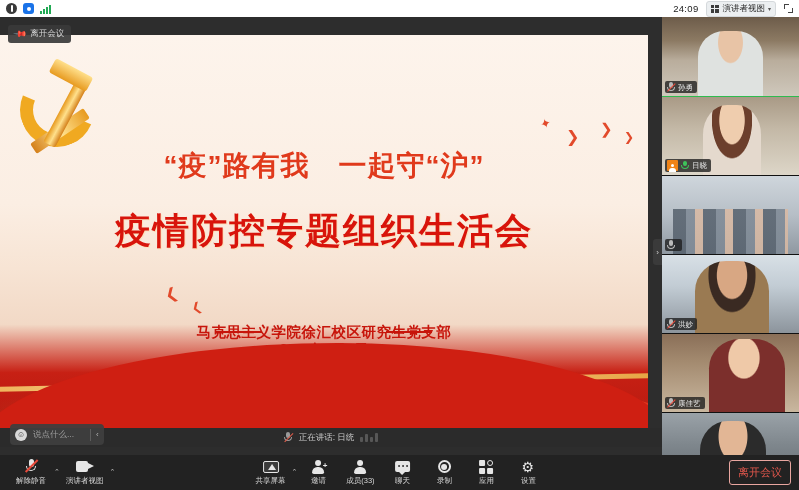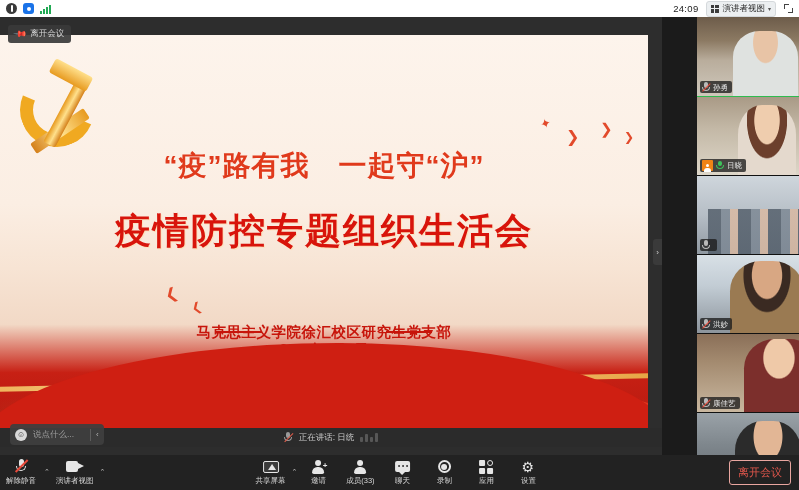--- a/index.html
+++ b/index.html
@@ -198,21 +198,21 @@
   .collapse-handle {
     position: absolute; right: 0; top: 222px; width: 9px; height: 26px;
     background: #3a3a3a; border-radius: 3px 0 0 3px;
     display:flex; align-items:center; justify-content:center;
     color:#cfcfcf; font-size:8px; z-index: 8;
   }
 
   
   .strip {
     position: absolute; left: 662px; top: 17px; width: 137px; height: 438px;
-    background: #1b1b1b; overflow: hidden; padding-left: 35px;
+    background: #1b1b1b; overflow: hidden;
   }
   .tile { position: relative; width: 137px; height: 79px; overflow: hidden; }
   .tile + .tile { border-top: 1px solid #111; }
   .tile.active { outline: 2px solid #2fbb4f; outline-offset: -2px; }
 
   .name-chip {
     position: absolute; left: 3px; bottom: 3px; z-index: 3;
     display: flex; align-items: center; gap: 3px;
     background: rgba(28,28,28,.78); border-radius: 2px;
     padding: 1px 4px 1px 2px; color: #e8e8e8; font-size: 7.5px; line-height: 1.2;
@@ -276,21 +276,21 @@
     content:""; position:absolute; left:28%; top:10%; width:48%; height:90%;
     background: radial-gradient(ellipse at 50% 22%, #e2b695 0 30%, #2b2b2b 32% 100%);
     border-radius: 42% 42% 0 0;
   }
 
   
   .toolbar {
     position: absolute; left: 0; bottom: 0; width: 799px; height: 35px;
     background: #222222; display: flex; align-items: center;
   }
-  .tb-left { display:flex; align-items:flex-end; gap: 2px; }
+  .tb-left { display:flex; align-items:flex-end; gap: 2px; padding-left: 10px; }
   .tb-center { position:absolute; left: 50%; transform: translateX(-50%); display:flex; align-items:center; gap: 0px; }
   .tb-right { margin-left:auto; padding-right: 8px; }
 
   .tb-item {
     display:flex; flex-direction:column; align-items:center; justify-content:center;
     min-width: 42px; padding: 2px 4px; color:#d7d7d7; font-size: 7.5px; gap: 2px;
   }
   .tb-item .ic { height: 15px; display:flex; align-items:center; justify-content:center; }
   .tb-arrow { color:#bdbdbd; font-size:7px; align-self:flex-end; padding-bottom: 12px; }
 

